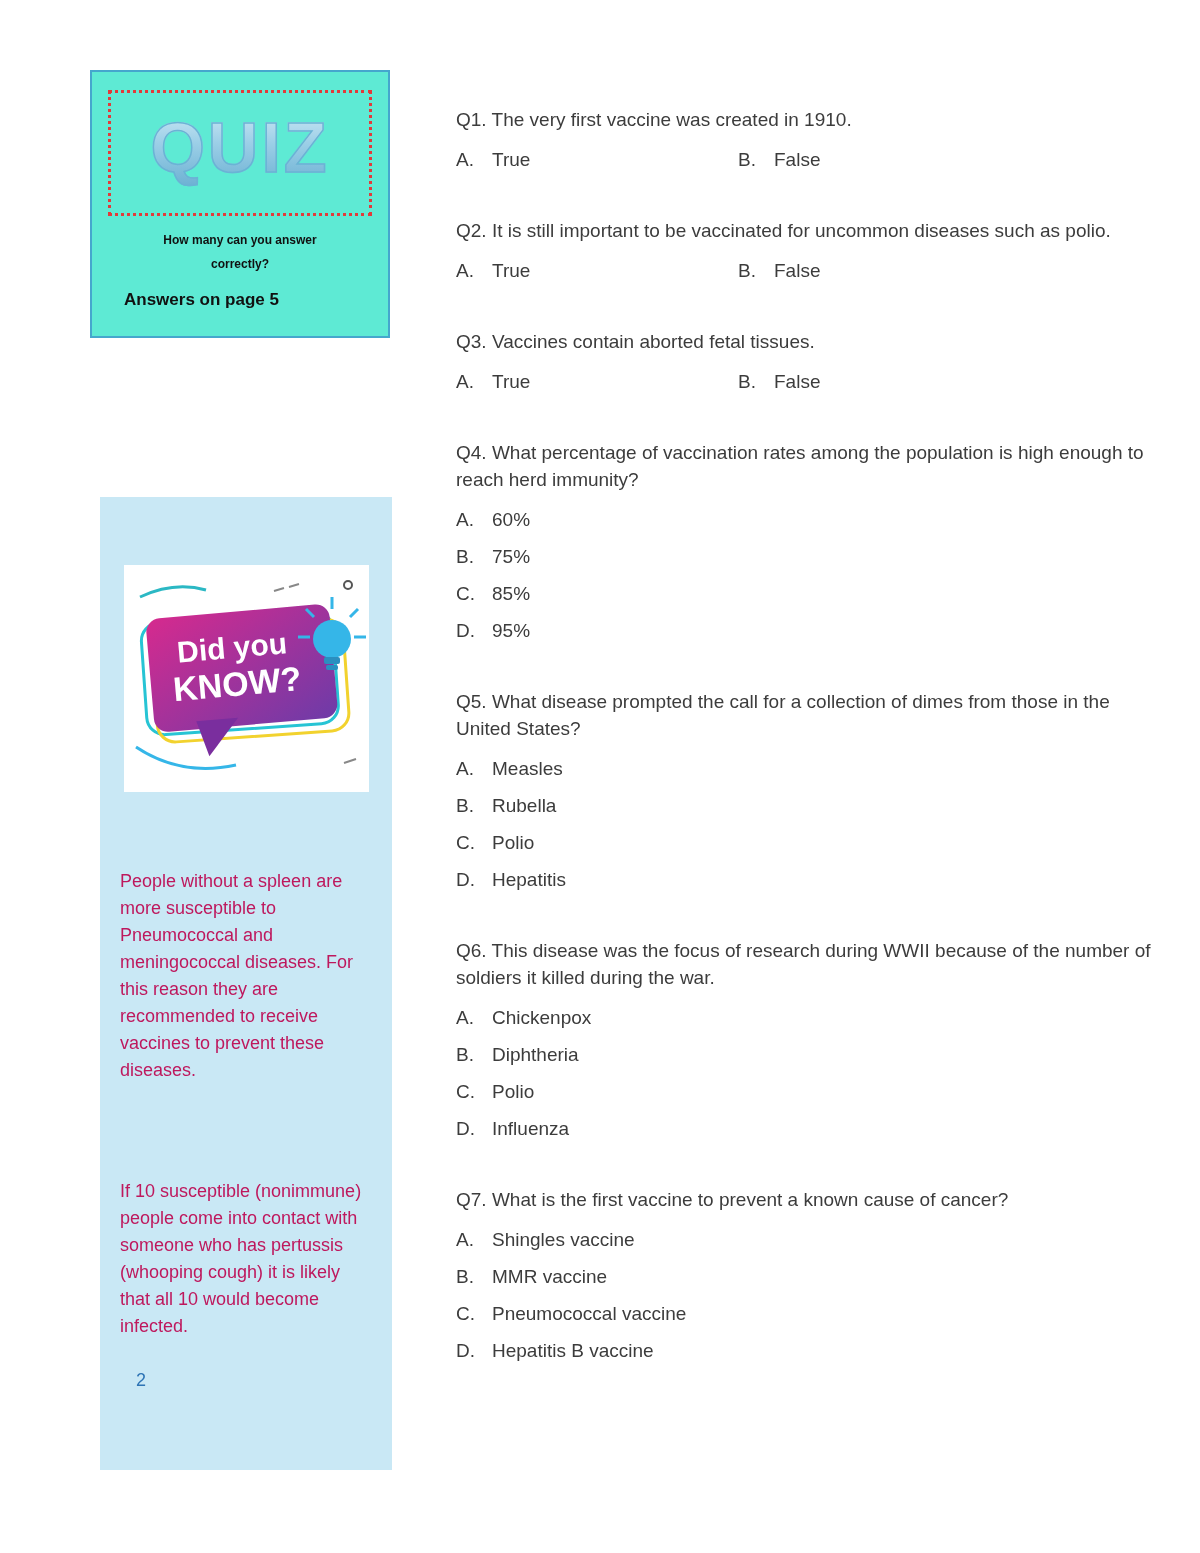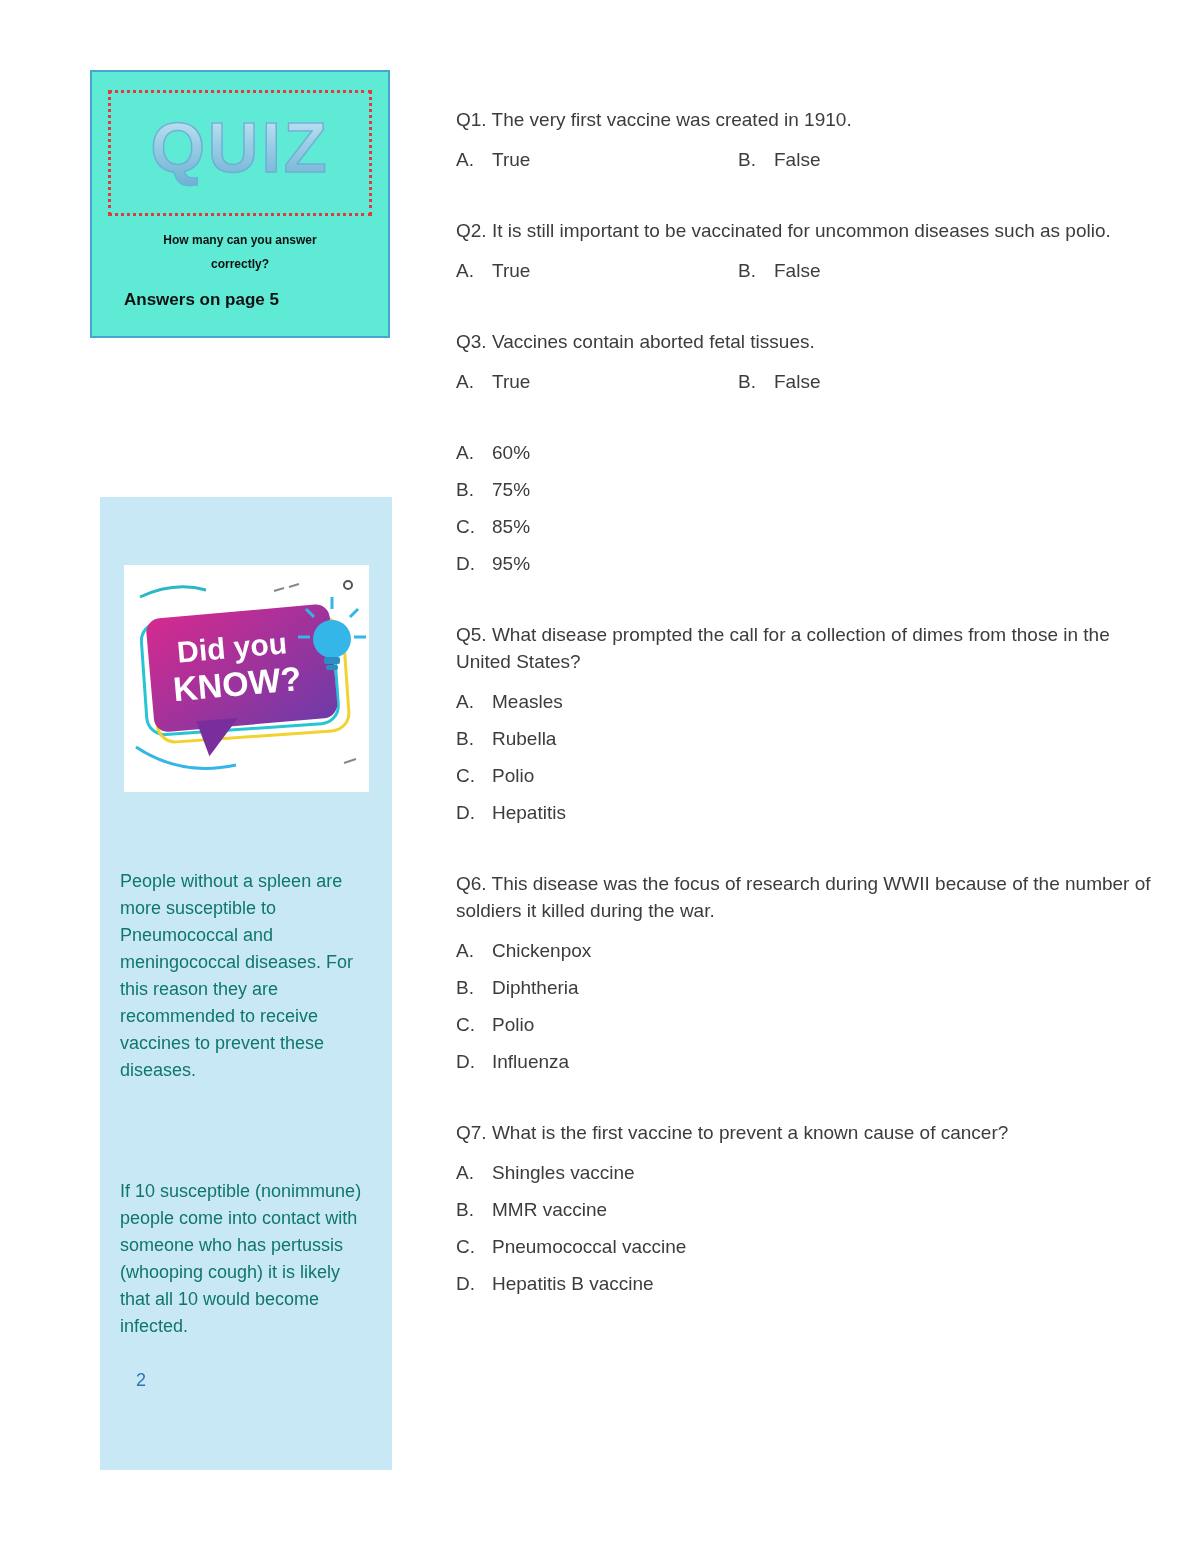--- a/index.html
+++ b/index.html
@@ -35,21 +35,21 @@
 
   
   .blue-panel {
     position:absolute; left:100px; top:497px; width:292px; height:973px;
     background:#c9e8f5;
   }
   .dyk-image-wrap {
     width:245px; height:227px; margin:68px auto 0; background:#ffffff;
   }
   .fact {
-    font-size:18px; line-height:27px; color:#0f766e; margin:0 20px;
+    font-size:18px; line-height:27px; color:#be185d; margin:0 20px;
   }
   .fact-1 { margin-top:76px; }
   .fact-2 { margin-top:94px; }
   .page-number { color:#2e74b5; font-size:18px; font-weight:400; margin:30px 0 0 36px; }
 
   
   .right-col { position:absolute; left:432px; top:106px; width:724px; }
   .question-block { margin-bottom:44px;margin-left:24px; }
   .q-text { font-size:19px; line-height:27px; color:#3c3c3c; margin-bottom:13px; }
   .options-row { display:flex; }
@@ -151,20 +151,21 @@
   </div>
 
   <div class="option">
     <span class="opt-letter">B.</span>
     <span class="opt-label">False</span>
   </div>
 </div>
   </div>
 
   <div class="question-block">
+    <p class="q-text">Q4. What percentage of vaccination rates among the population is high enough to reach herd immunity?</p>
     <div class="options options-col">
   <div class="option">
     <span class="opt-letter">A.</span>
     <span class="opt-label">60%</span>
   </div>
 
   <div class="option">
     <span class="opt-letter">B.</span>
     <span class="opt-label">75%</span>
   </div>

